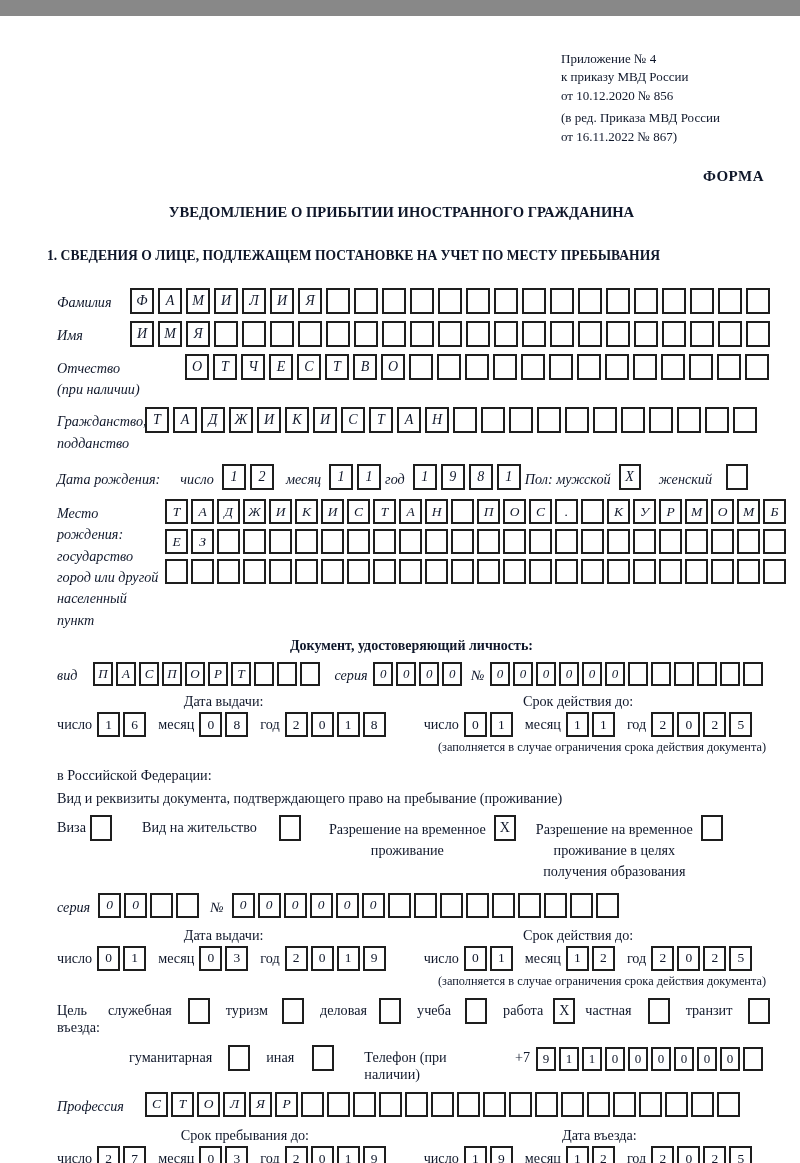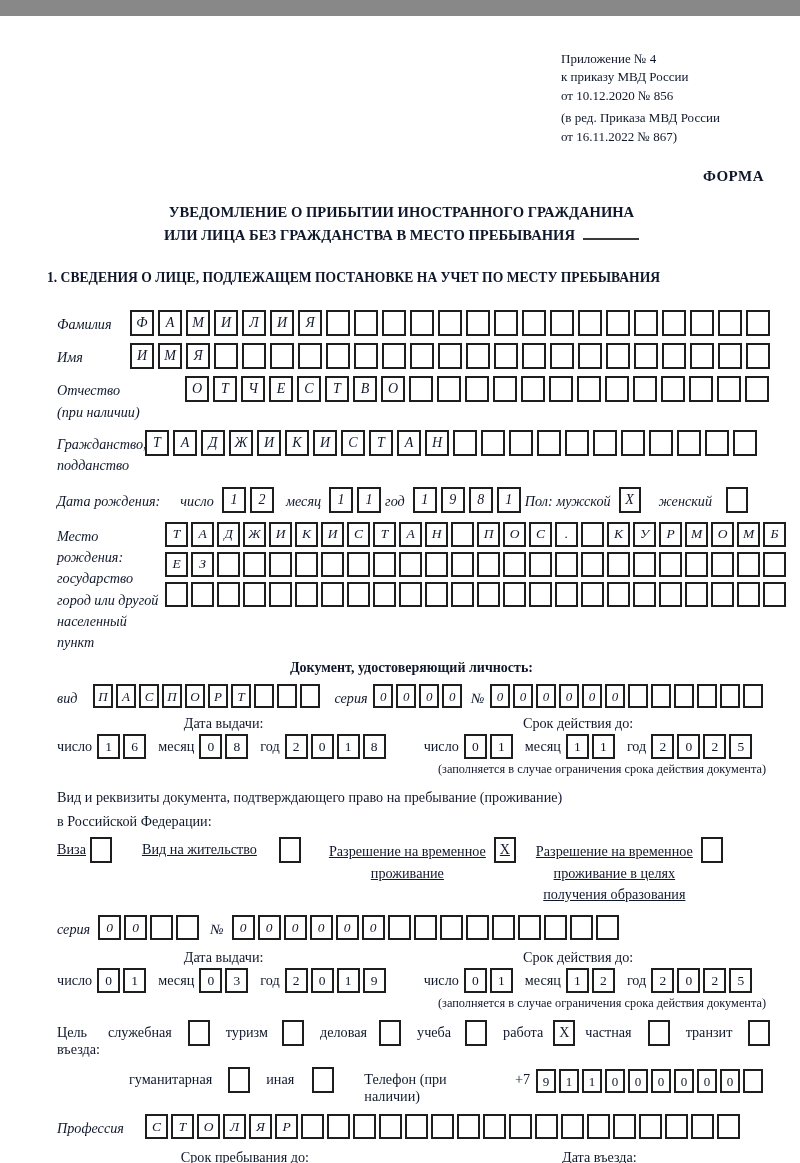--- a/index.html
+++ b/index.html
@@ -46,21 +46,21 @@
   .date-rows .dr { display:flex; align-items:center; }
   .date-rows .left { flex:0 0 47%; }
   .date-rows .right { flex:1; padding-left:26px; }
   .dr .t { font-size:14.2px; margin-right:5px; }
   .dr .cellrow { margin-right:9px; }
   .note { text-align:right; font-size:12.3px; margin-top:3px; }
   .date-block { margin-bottom:9px; }
 
   .intro { font-size:14.2px; line-height:1.65; margin-bottom:4px; }
 
-  .opt-row { display:flex; align-items:flex-start; margin-bottom:10px;text-decoration:underline; }
+  .opt-row { display:flex; align-items:flex-start; margin-bottom:10px; }
   .opt { display:flex; align-items:flex-start; }
   .opt .olabel { font-size:14.2px; padding-top:4px; }
   .opt .center { text-align:center; line-height:1.5; }
   .opt .checkbox { margin-left:8px; }
 
   .purpose-row { display:flex; align-items:flex-start; margin-bottom:9px; }
   .purpose { display:flex; align-items:flex-start; margin-right:12px; }
   .purpose .olabel { font-size:14.2px; padding-top:4px; margin-right:6px; }
 </style>
 </head>
@@ -74,23 +74,20 @@
     <div>от 10.12.2020 № 856</div>
     <div class="gap"></div>
     <div>(в ред. Приказа МВД России</div>
     <div>от 16.11.2022 № 867)</div>
   </div>
 
   <div class="forma">ФОРМА</div>
 
   <div class="title">
     <div>УВЕДОМЛЕНИЕ О ПРИБЫТИИ ИНОСТРАННОГО ГРАЖДАНИНА</div>
-    <div>
-      <span>ИЛИ ЛИЦА БЕЗ ГРАЖДАНСТВА В МЕСТО ПРЕБЫВАНИЯ</span><span class="title-underline"></span>
-    </div>
   </div>
 
   <div class="section-heading">1. СВЕДЕНИЯ О ЛИЦЕ, ПОДЛЕЖАЩЕМ ПОСТАНОВКЕ НА УЧЕТ ПО МЕСТУ ПРЕБЫВАНИЯ</div>
 
   <div class="frow">
     <div class="lbl w73">Фамилия</div>
     <span class="cellrow">
         <span class="cell">Ф</span>
         <span class="cell">А</span>
         <span class="cell">М</span>
@@ -410,22 +407,22 @@
             <span class="cell">0</span>
             <span class="cell">2</span>
             <span class="cell">5</span>
           </span>
       </div>
     </div>
     <div class="note">(заполняется в случае ограничения срока действия документа)</div>
   </div>
 
   <div class="intro">
+    <div>в Российской Федерации:</div>
     <div>Вид и реквизиты документа, подтверждающего право на пребывание (проживание)</div>
-    <div>в Российской Федерации:</div>
   </div>
 
   <div class="opt-row">
     <div class="opt">
       <span class="olabel">Виза</span>
       <span class="cell checkbox" style="margin-left:4px;"></span>
     </div>
     <span style="width:26px;"></span>
     <div class="opt">
       <span class="olabel">Вид на жительство</span>

